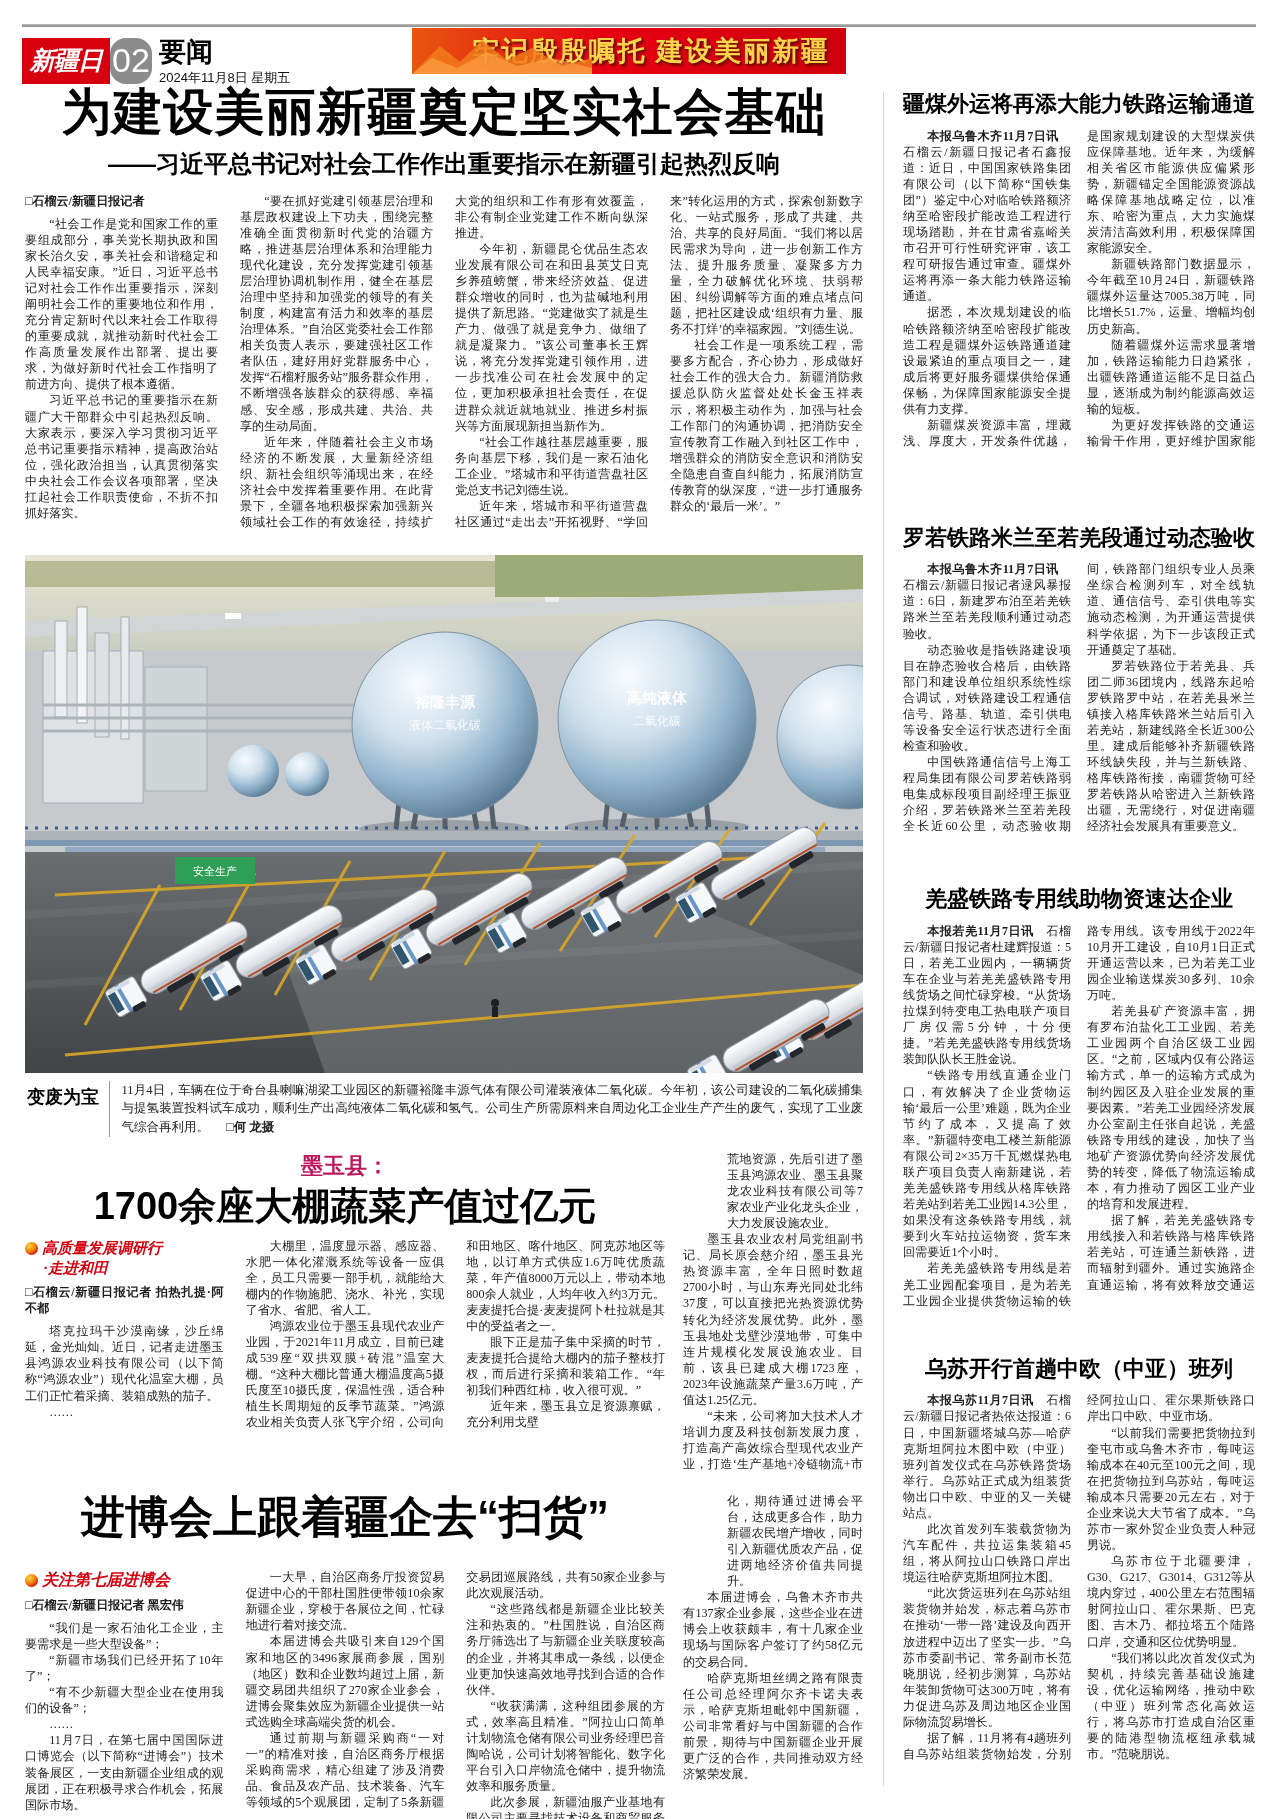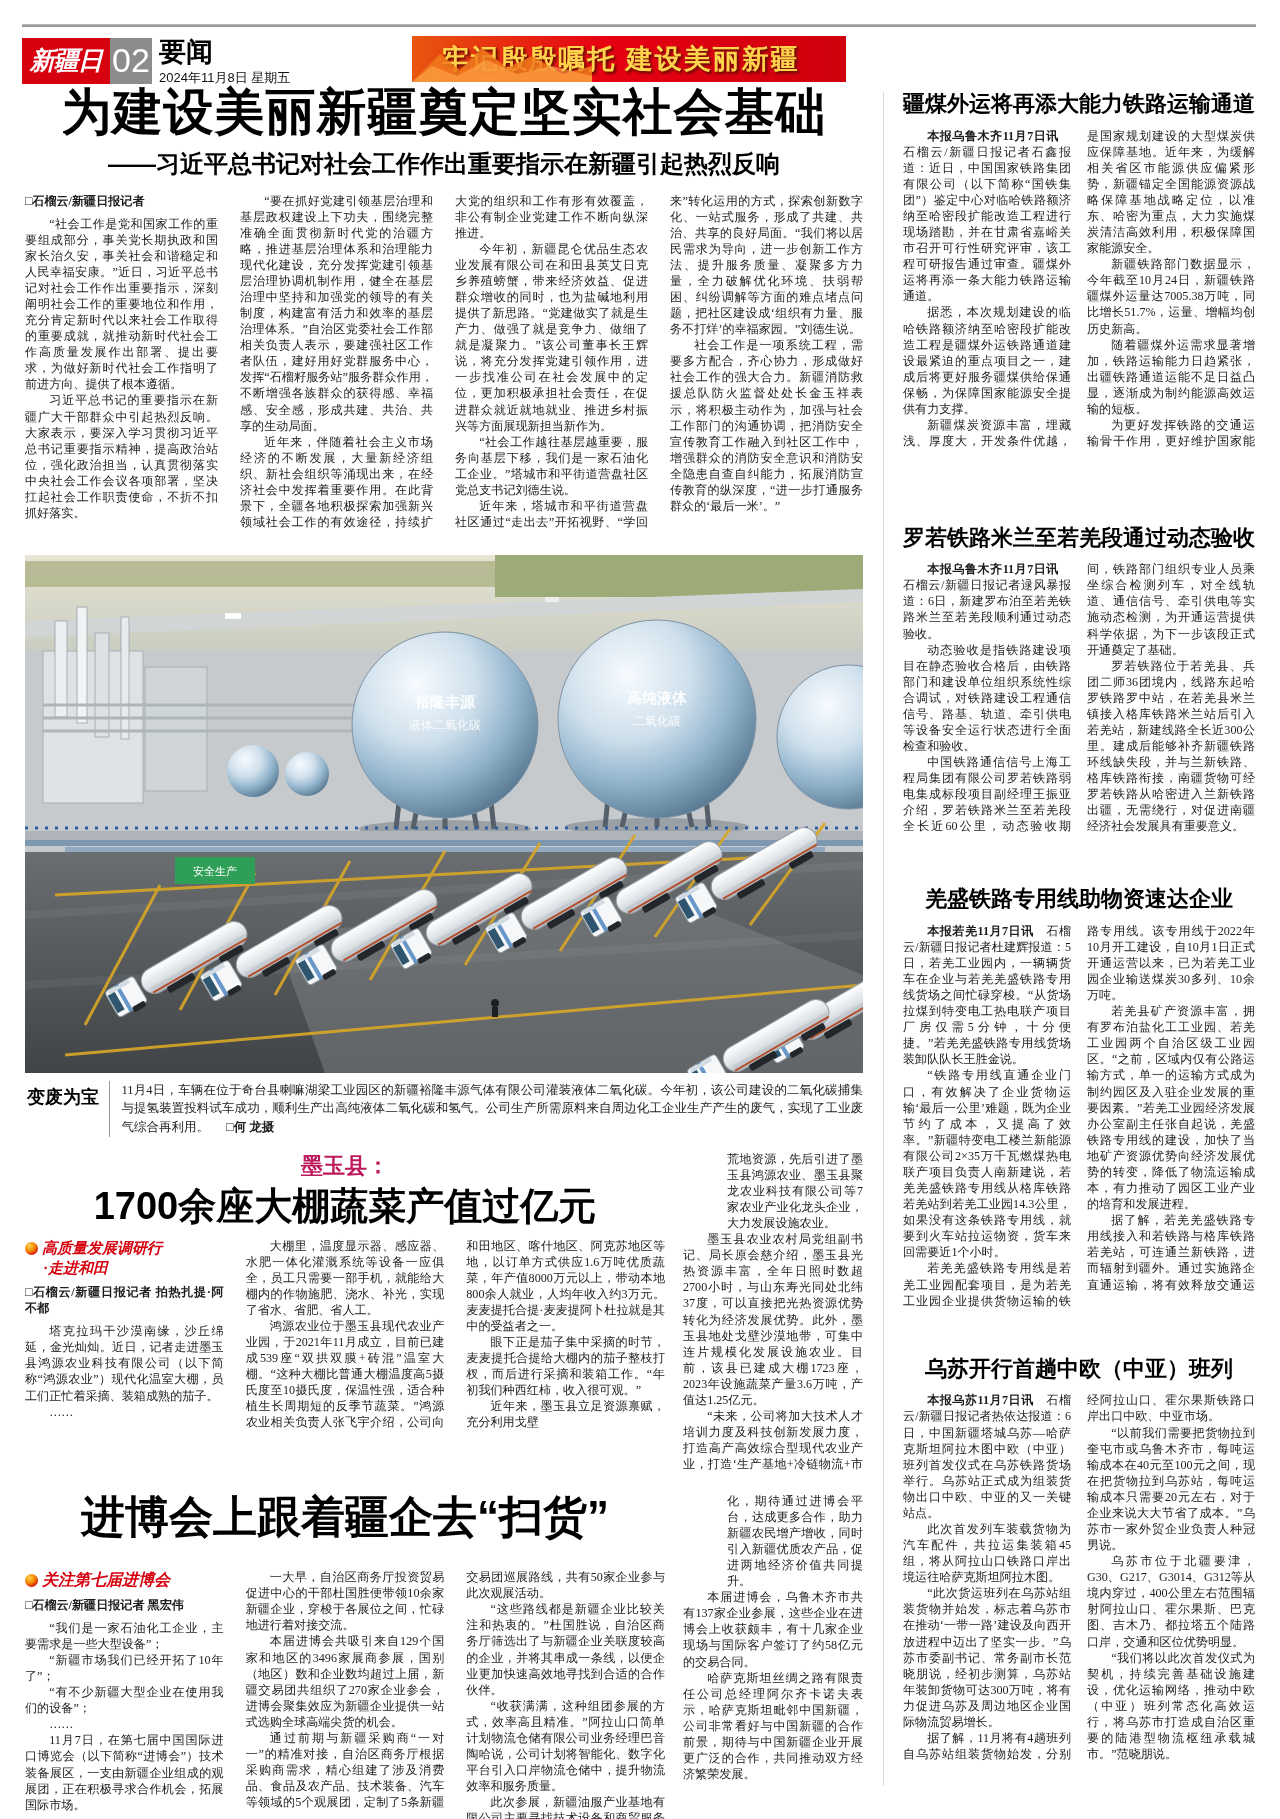--- a/index.html
+++ b/index.html
@@ -5,27 +5,27 @@
   html,body{margin:0;padding:0;}
   body{width:1280px;height:1819px;background:#ffffff;position:relative;overflow:hidden;
        font-family:"Liberation Serif","DejaVu Serif",serif;color:#1c1c1c;}
   .sans{font-family:"Liberation Sans","DejaVu Sans",sans-serif;}
   
   .top-rule{position:absolute;left:22px;right:24px;top:24px;height:3px;background:linear-gradient(#bbb,#888);}
   .masthead{position:absolute;left:22px;top:38px;display:flex;align-items:flex-start;}
   .logo-box{width:88px;height:46px;background:#d6000f;color:#fff;font-weight:bold;font-size:25px;
             line-height:46px;text-align:center;letter-spacing:-1px;font-style:italic;}
   .pagenum-box{width:42px;height:46px;background:#8c8c8c;color:#fff;font-size:34px;font-weight:400;
-            line-height:44px;text-align:center;font-family:"Liberation Sans",sans-serif;}
+            line-height:44px;text-align:center;font-family:"Liberation Sans",sans-serif;border-radius:16px;}
   .section-block{margin-left:7px;}
   .section-name{font-size:27px;font-weight:900;line-height:1.05;color:#000;}
   .date-line{font-size:13px;margin-top:3px;color:#111;}
-  .banner{position:absolute;left:412px;top:36px;width:434px;height:46px;overflow:hidden;
+  .banner{position:absolute;left:412px;top:28px;width:434px;height:46px;overflow:hidden;
           background:linear-gradient(90deg,#e8560f,#e60012 45%,#cf000d);
-          display:flex;align-items:center;justify-content:center;padding-right:16px;box-sizing:border-box;}
+          display:flex;align-items:center;justify-content:flex-end;padding-right:16px;box-sizing:border-box;}
   .banner-text{font-size:27px;font-weight:900;color:#ffd44d;letter-spacing:2px;white-space:nowrap;
           text-shadow:1px 1px 0 #7d0e00,2px 2px 3px #5c0a00;}
   .banner svg{position:absolute;left:0;top:0;}
   
   .left-region{position:absolute;left:25px;top:86px;width:838px;}
   .right-region{position:absolute;left:903px;top:86px;width:352px;}
   .v-divider{position:absolute;left:883px;top:92px;width:1px;height:1694px;background:#d9d9d9;}
   
   .lead-headline{font-size:50px;font-weight:900;text-align:center;line-height:1.05;letter-spacing:1px;color:#000;}
   .lead-subtitle{font-size:24px;font-weight:700;text-align:center;margin-top:9px;color:#000;}

